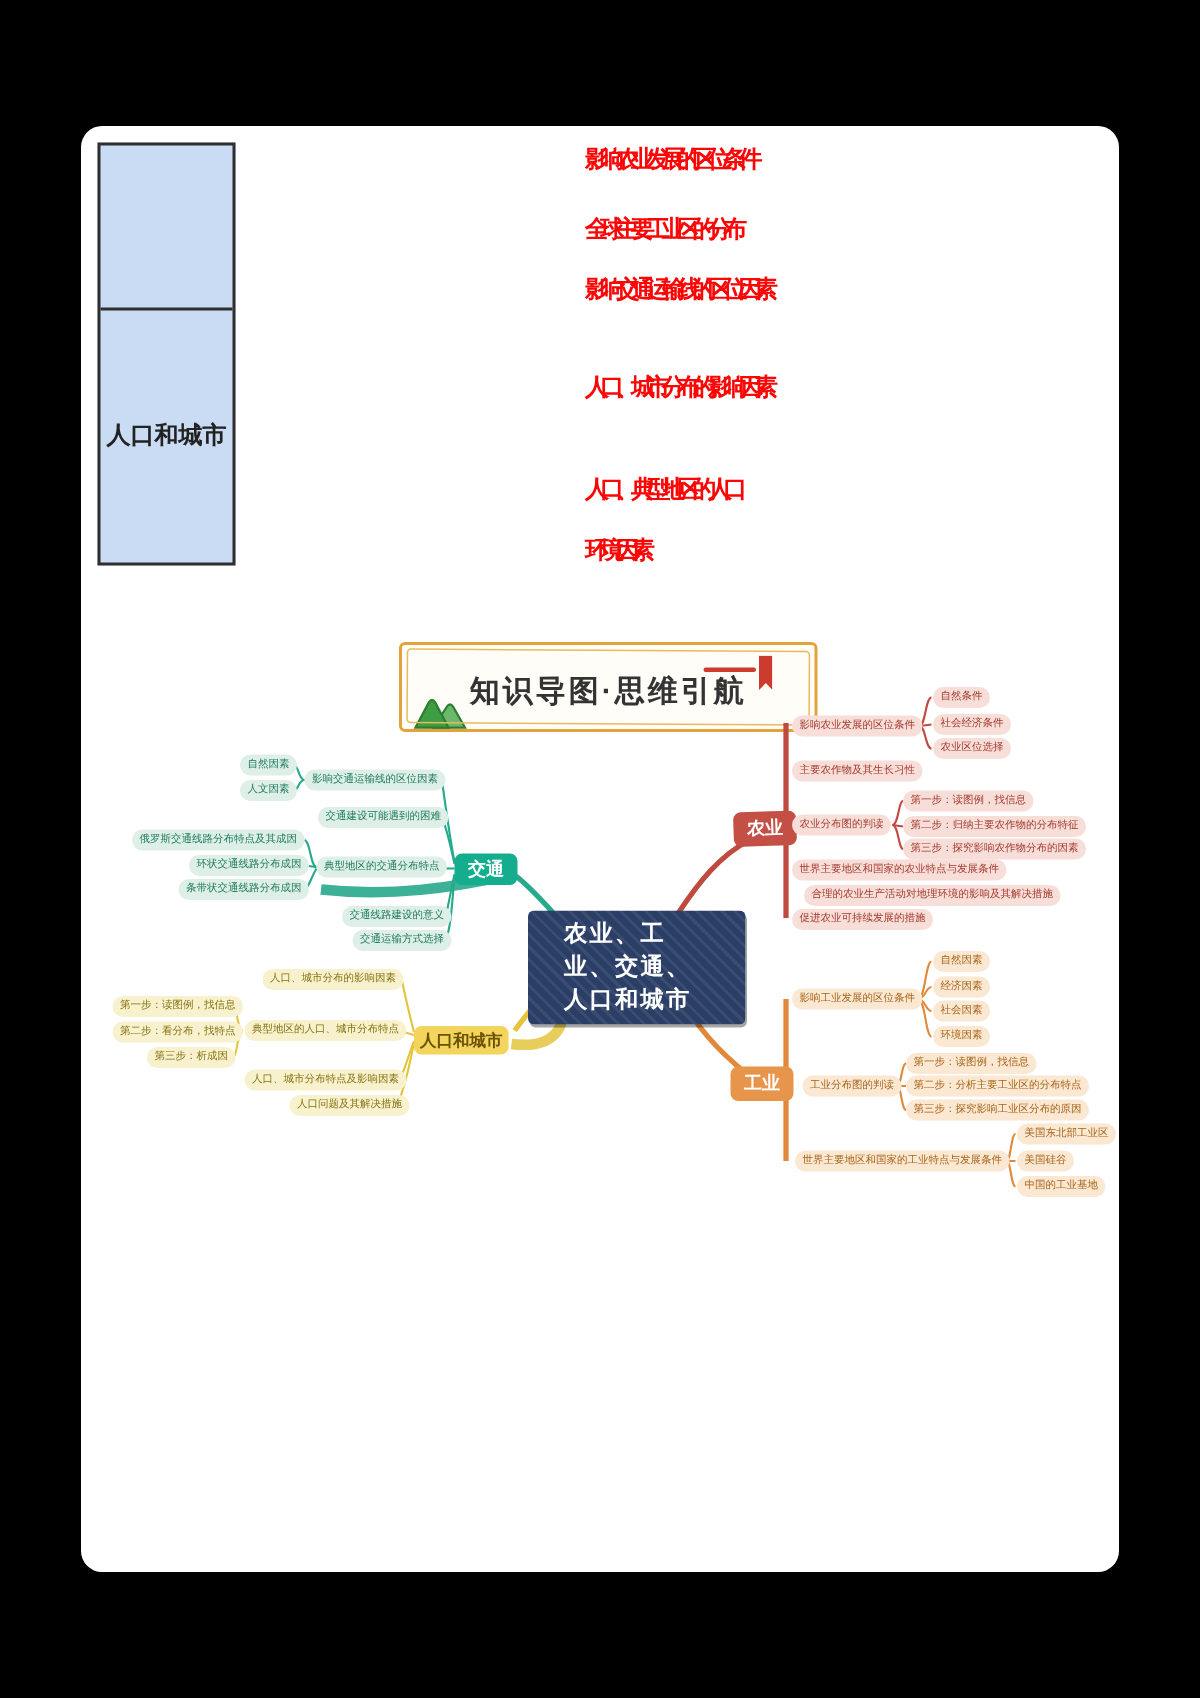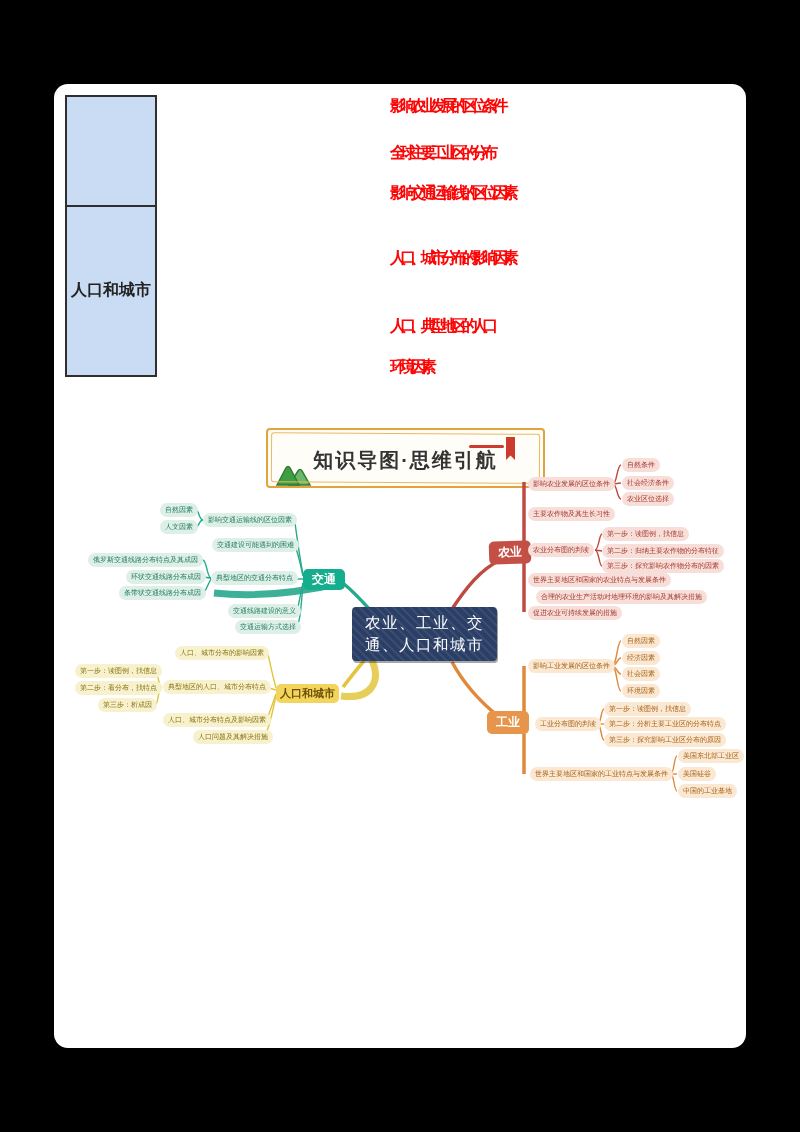--- a/index.html
+++ b/index.html
@@ -26,22 +26,22 @@
   .banner-title{position:absolute;left:0;top:17px;width:100%;text-align:center;
           font-size:20px;font-weight:bold;color:#333;letter-spacing:2px;}
   .bookmark{position:absolute;left:238px;top:7px;width:9px;height:23px;background:#cd3a2e;
           clip-path:polygon(0 0,100% 0,100% 100%,50% 80%,0 100%);}
   .bookline{position:absolute;left:201px;top:15px;width:35px;height:3px;background:#cd3a2e;border-radius:2px;}
   .mountains{position:absolute;left:7px;top:32px;}
 
   
   .links{position:absolute;left:0;top:0;pointer-events:none;}
   .center-node{position:absolute;left:352px;top:607px;width:145px;box-sizing:border-box;
-          padding:5px 8px;background:#2b3f66;border-radius:4px;color:#fff;font-weight:normal;
-          font-size:15.5px;letter-spacing:1.5px;line-height:22px;text-align:center;
+          padding:5px 24px;background:#2b3f66;border-radius:4px;color:#fff;font-weight:bold;
+          font-size:15.5px;letter-spacing:1.5px;line-height:22px;text-align:left;
           background-image:repeating-linear-gradient(45deg,rgba(255,255,255,.07) 0 2px,transparent 2px 6px);
           box-shadow:1px 2px 0 rgba(0,0,0,.35);}
   .branch{position:absolute;font-weight:bold;color:#fff;border-radius:5px;white-space:nowrap;}
   .b-agri{left:489px;top:541px;font-size:12px;padding:3px 9px;background:#c44f44;transform:rotate(-2deg);}
   .b-ind {left:487px;top:711px;font-size:12px;padding:3px 9px;background:#e8954c;}
   .b-trans{left:303px;top:569px;font-size:12px;padding:2px 9px;background:#14ad8d;}
   .b-pop {left:276px;top:684px;font-size:11px;padding:2px 4px;background:#f3d45c;color:#6b5206;}
 
   .pill{position:absolute;font-size:7px;line-height:1.4;padding:2px 5px;border-radius:7px;white-space:nowrap;}
   .agri{background:#f8ded9;color:#a33a2e;}

